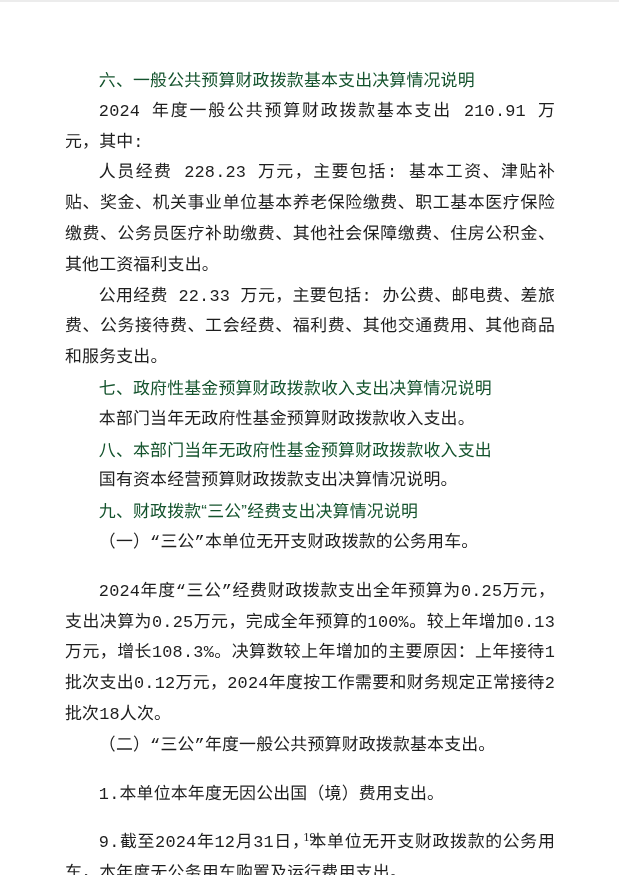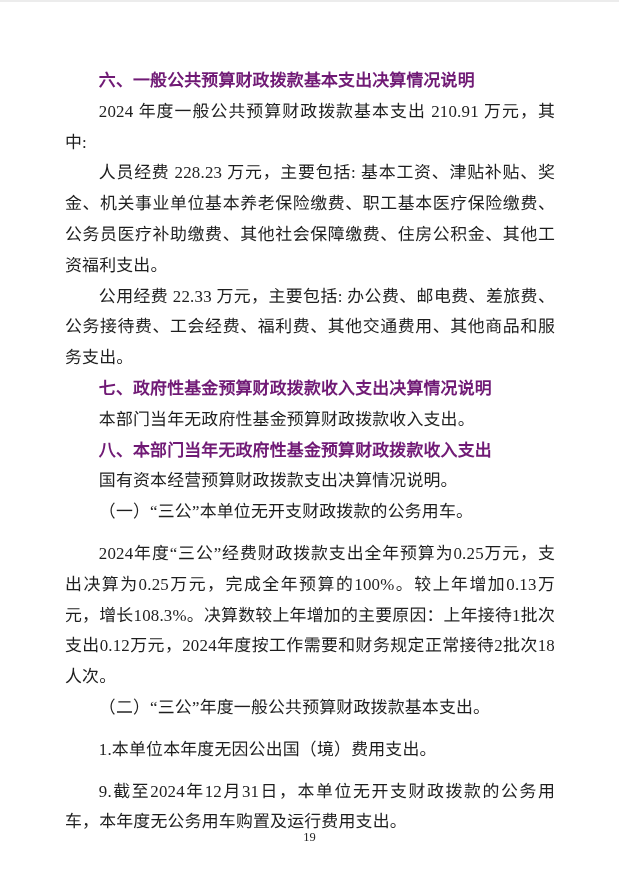--- a/index.html
+++ b/index.html
@@ -16,40 +16,40 @@
     box-sizing: border-box;
   }
   .doc-page {
     position: absolute;
     top: 64px;
     left: 65px;
     width: 490px;
     color: #1e1e1e;
   }
   .para {
-    font-family: Liberation Serif, serif;
+    font-family: Liberation Mono, monospace;
     font-size: 16.9px;
     line-height: 30.8px;
     text-align: justify;
     text-indent: 2em;
     margin: 0;
     letter-spacing: 0.2px;
   }
   .heading {
     font-family: "Liberation Sans", "DejaVu Sans", sans-serif;
-    font-weight: 700;
+    font-weight: 400;
     font-size: 16.9px;
     line-height: 30.8px;
     text-indent: 2em;
     margin: 0;
-    color: #701a75;
+    color: #14532d;
     letter-spacing: 0.2px;
   }
   .sp {
-    margin-top: 11px;
+    margin-top: 18px;
   }
   .page-number {
     position: absolute;
     top: 828px;
     left: 0;
     width: 619px;
     text-align: center;
     font-family: "Liberation Serif", "DejaVu Serif", serif;
     font-size: 12.5px;
     color: #222222;
@@ -60,20 +60,21 @@
 
 <div class="doc-page">
   <h3 class="heading">六、一般公共预算财政拨款基本支出决算情况说明</h3>
   <p class="para">2024 年度一般公共预算财政拨款基本支出 210.91 万元，其中:</p>
   <p class="para">人员经费 228.23 万元，主要包括: 基本工资、津贴补贴、奖金、机关事业单位基本养老保险缴费、职工基本医疗保险缴费、公务员医疗补助缴费、其他社会保障缴费、住房公积金、其他工资福利支出。</p>
   <p class="para">公用经费 22.33 万元，主要包括: 办公费、邮电费、差旅费、公务接待费、工会经费、福利费、其他交通费用、其他商品和服务支出。</p>
   <h3 class="heading">七、政府性基金预算财政拨款收入支出决算情况说明</h3>
   <p class="para">本部门当年无政府性基金预算财政拨款收入支出。</p>
   <h3 class="heading">八、本部门当年无政府性基金预算财政拨款收入支出</h3>
   <p class="para">国有资本经营预算财政拨款支出决算情况说明。</p>
+  <h3 class="heading">九、财政拨款“三公”经费支出决算情况说明</h3>
   <p class="para">（一）“三公”本单位无开支财政拨款的公务用车。</p>
   <p class="para sp">2024年度“三公”经费财政拨款支出全年预算为0.25万元，支出决算为0.25万元，完成全年预算的100%。较上年增加0.13万元，增长108.3%。决算数较上年增加的主要原因：上年接待1批次支出0.12万元，2024年度按工作需要和财务规定正常接待2批次18人次。</p>
   <p class="para">（二）“三公”年度一般公共预算财政拨款基本支出。</p>
   <p class="para sp">1.本单位本年度无因公出国（境）费用支出。</p>
   <p class="para sp">9.截至2024年12月31日，本单位无开支财政拨款的公务用车，本年度无公务用车购置及运行费用支出。</p>
 </div>
 
 <div class="page-number">19</div>
 
 </body></html>

